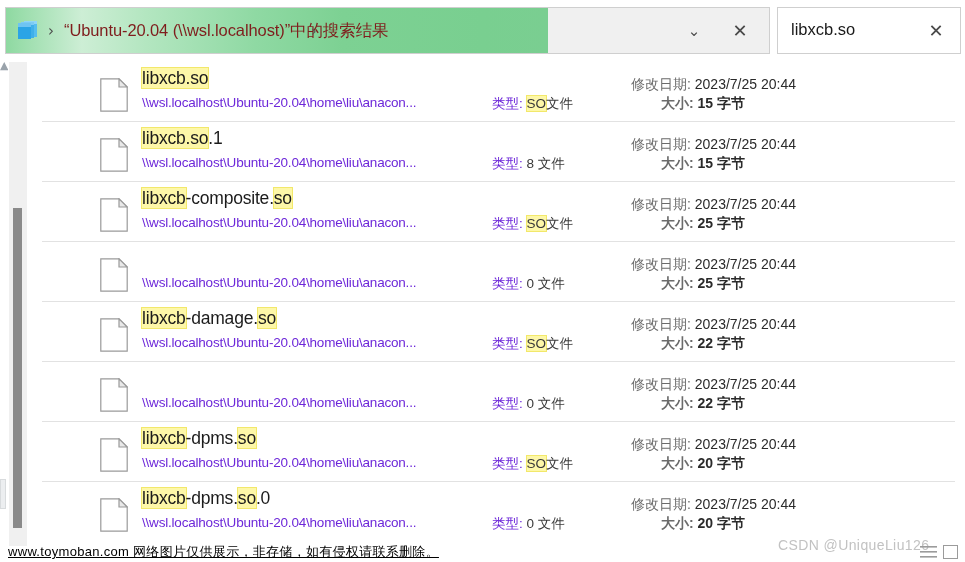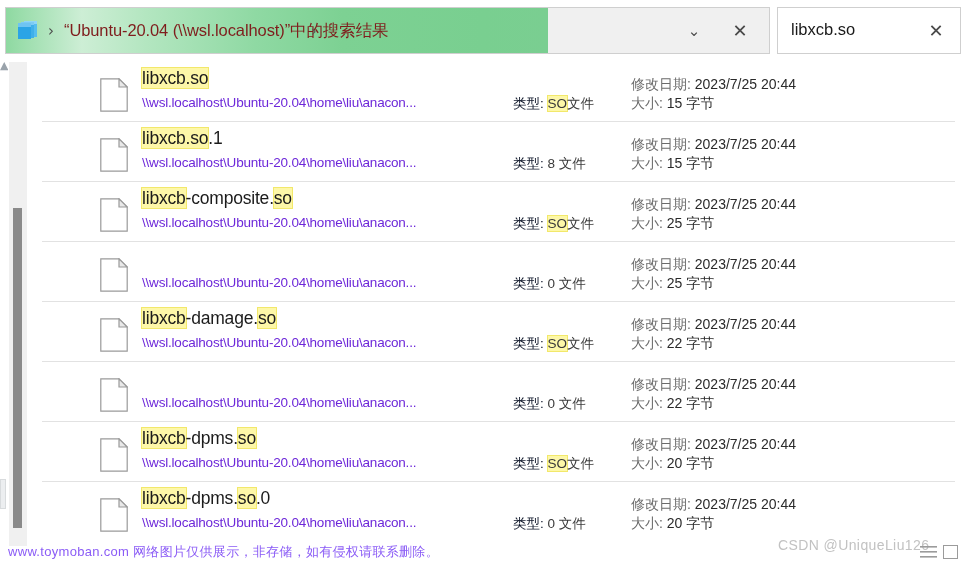--- a/index.html
+++ b/index.html
@@ -182,51 +182,53 @@
     white-space: nowrap;
     letter-spacing: -0.2px;
   }
   .type {
     position: absolute;
     left: 450px; top: 33px;
     font-size: 13.5px;
     color: #3a3a3a;
     white-space: nowrap;
   }
-  .type .lbl { color: #0f172a; margin-left: 21px; }
+  .type .lbl { color: #6d28d9; }
   .date {
     position: absolute;
     left: 589px; top: 14px;
     font-size: 14px;
     color: #2a2a2a;
     white-space: nowrap;
   }
   .date .lbl { color: #6b6b6b; }
   .size {
     position: absolute;
-    left: 589px; top: 33px;
+    left: 619px; top: 33px;
     font-size: 14px;
     color: #2a2a2a;
     white-space: nowrap;
+    font-weight: bold;
   }
   .size .lbl { color: #6b6b6b; }
 
   .hl {
     background: #fdf7a8;
     box-shadow: 0 0 0 1px #f2e86b;
   }
 
   
   #watermark-left {
     position: absolute;
     left: 8px; top: 543px;
     font-size: 13px;
-    color: #8b5cf6;
+    color: #000000;
     white-space: nowrap;
     letter-spacing: 0.3px;
+    text-decoration: underline;
   }
   #watermark-right {
     position: absolute;
     left: 778px; top: 537px;
     font-size: 14px;
     color: #c2c2c2;
     white-space: nowrap;
     letter-spacing: 0.4px;
   }
   #view-list-icon {

